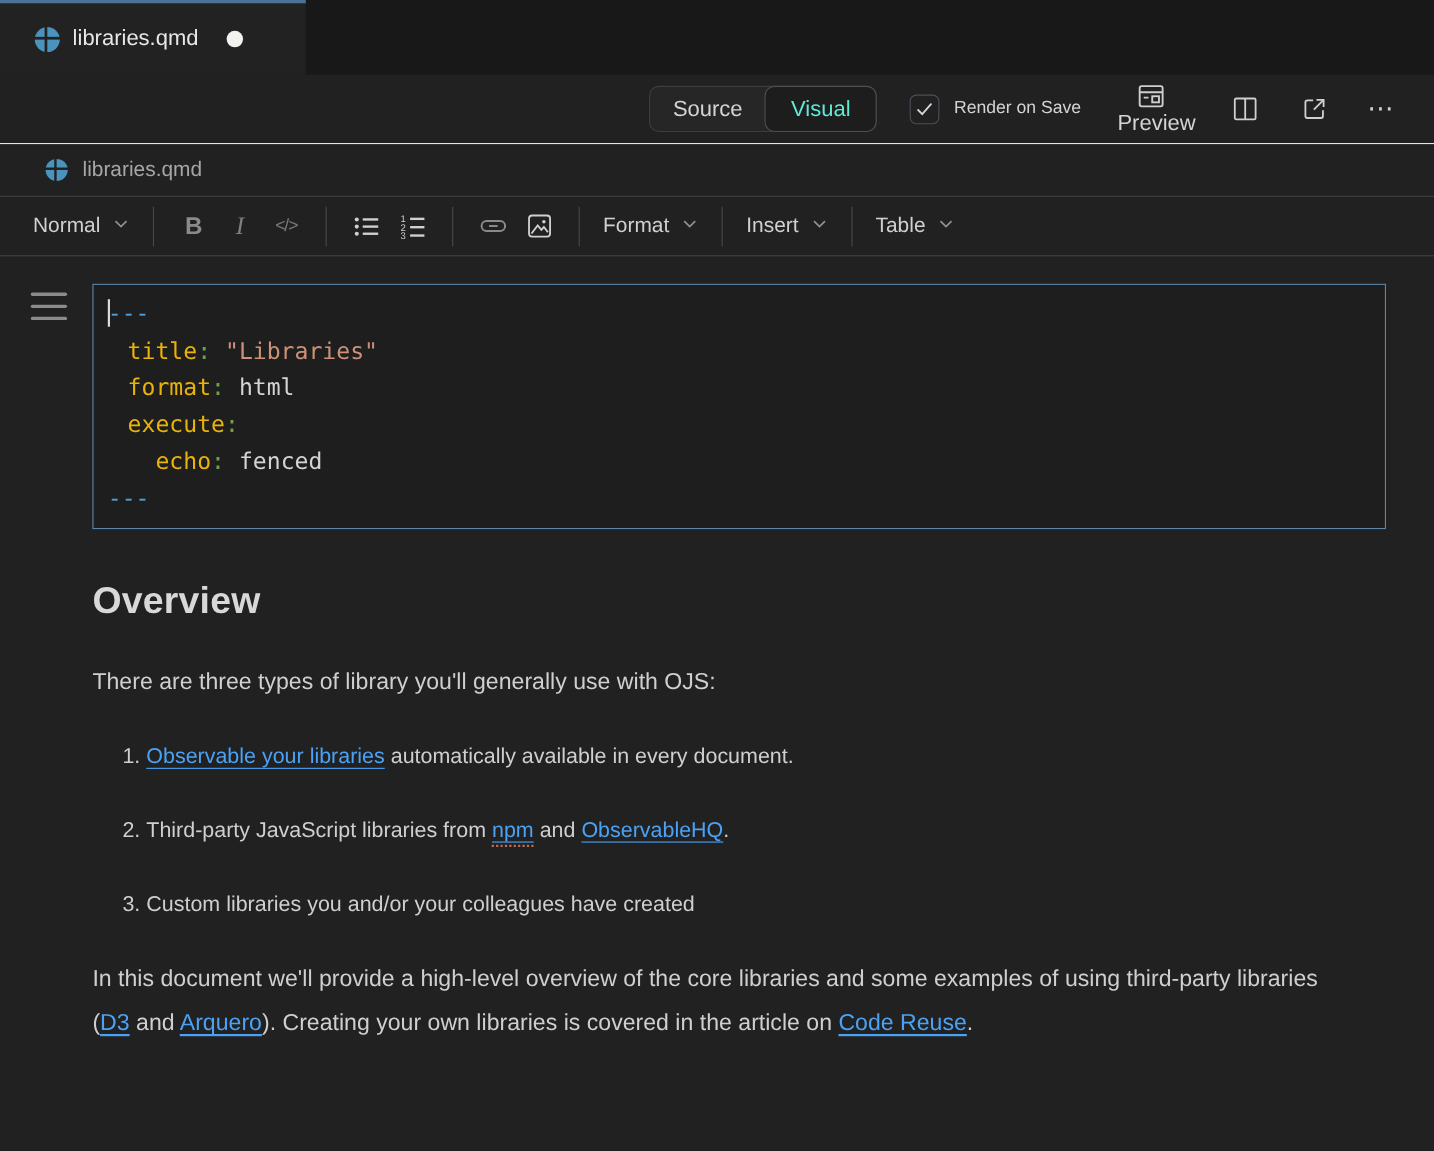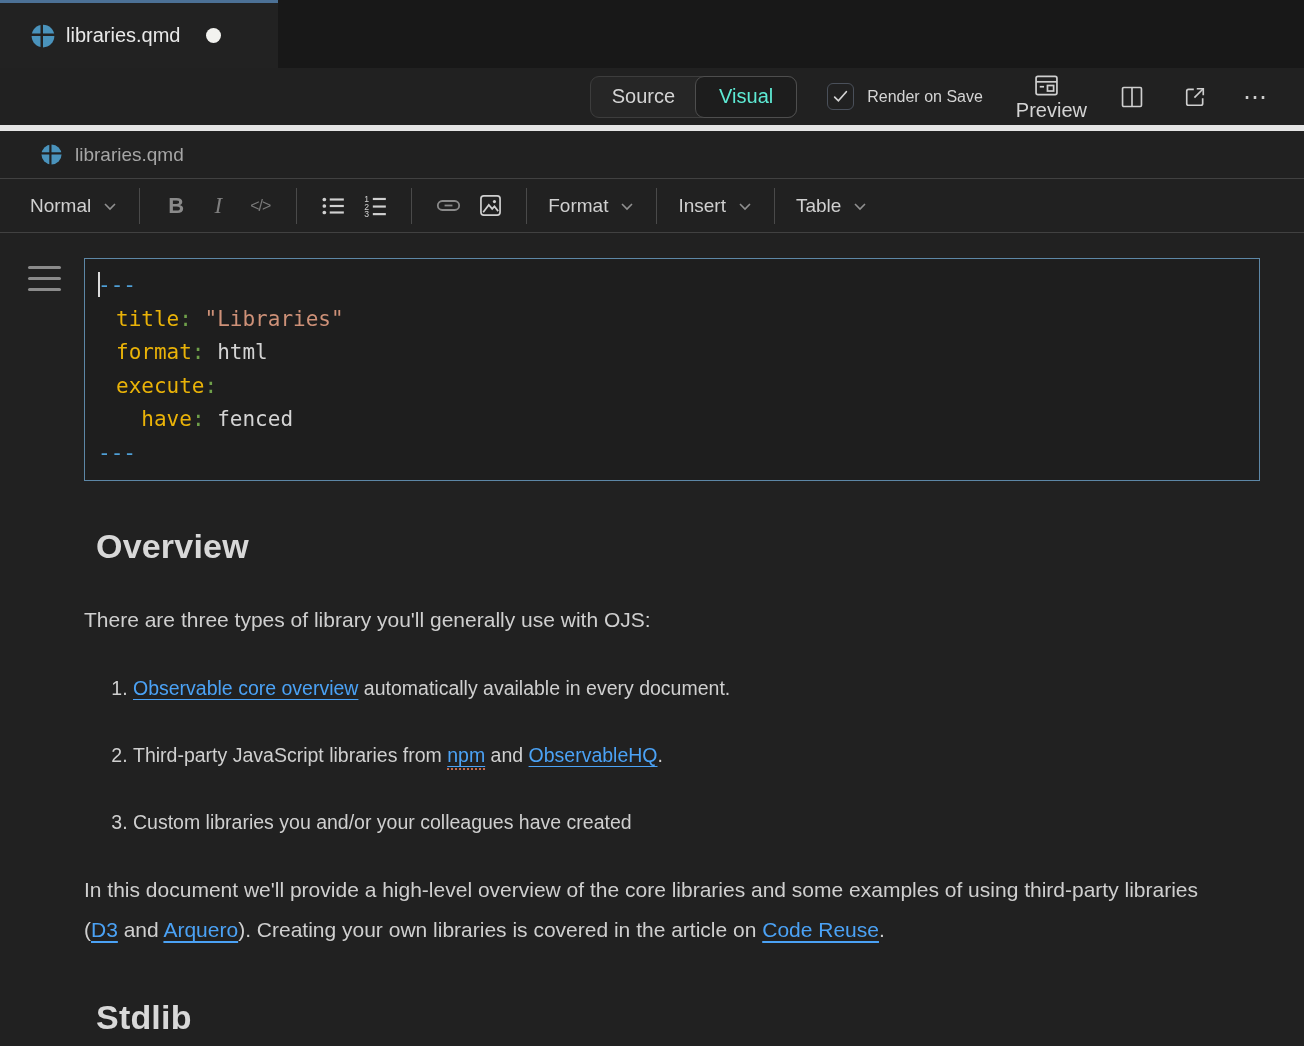--- a/index.html
+++ b/index.html
@@ -16,21 +16,21 @@
   .tab {
     width:278px; background:#222222; border-top:3px solid #4c7196;
     display:flex; align-items:center; padding:0 18px 0 30px; cursor:pointer;
   }
   .tab-title { font-size:20px; color:#e8e8e8; margin-left:10px; }
   .mod-dot { width:15px; height:15px; border-radius:50%; background:#f2f2ef; margin-left:26px; }
 
   
   .editor-toolbar {
     height:63px; display:flex; align-items:center; justify-content:flex-end;
-    padding-right:34px; border-bottom:6px solid #e5e5e5; background:#212121;
+    padding-right:34px; border-bottom:1px solid #e5e5e5; background:#212121;
   }
   .seg-control {
     display:flex; align-items:center; border:1px solid #3d3d3d; background:#262626;
     border-radius:9px; height:42px; overflow:visible;
   }
   .seg { font-size:20px; color:#d4d4d4; padding:0 21px; height:42px; display:flex; align-items:center; cursor:pointer; }
   .seg.active {
     border:1px solid #4e4e4e; background:#1d1d1d; border-radius:9px;
     margin:-1px; padding:0 23px; color:#5eead4;
   }
@@ -49,21 +49,21 @@
   
   .breadcrumb { height:47px; display:flex; align-items:center; padding-left:40px; }
   .crumb-text { font-size:19px; color:#a6a6a6; margin-left:12px; cursor:pointer; }
 
   
   .format-toolbar {
     height:55px; border-top:1px solid #414141; border-bottom:1px solid #414141;
     display:flex; align-items:center; padding-left:24px;
   }
   .ft-sep { width:1px; height:36px; background:#4a4a4a; margin:0 15px; }
-  .ft-menu { display:flex; align-items:center; cursor:pointer; padding:0 6px; }
+  .ft-menu { display:flex; align-items:flex-start; cursor:pointer; padding:0 6px; }
   .ft-menu-label { font-size:19px; color:#d0d0d0; }
   .ft-chevron { margin-left:11px; color:#909090; display:flex; }
   .ft-btn { display:flex; align-items:center; justify-content:center; width:42px; height:40px; cursor:pointer; }
   .ft-btn.dim { color:#8a8a8a; }
   .ft-btn.bright { color:#d0d0d0; }
   .b-glyph { font-weight:800; font-size:22px; }
   .i-glyph { font-family:"Liberation Serif", serif; font-style:italic; font-size:23px; color:#7f7f7f; }
   .code-glyph { font-size:16px; color:#7a7a7a; letter-spacing:-1px; }
 
   
@@ -78,21 +78,21 @@
   }
   .code-line { white-space:pre; color:#d4d4d4; }
   .tok-key   { color:#eab308;margin-left:18px; }
   .tok-punct { color:#4fa0d8; }
   .tok-colon { color:#6fa04a; }
   .tok-string{ color:#ce9178; }
   .tok-plain { color:#d4d4d4; }
   .cursor { display:inline-block; width:2px; height:25px; background:#dcdcdc; vertical-align:middle; margin-right:-2px; position:relative; top:-2px; }
 
   .doc { max-width:1150px; color:#cfcfcf; }
-  .doc h2 { font-size:34px; font-weight:700; color:#d8d8d8; margin:46px 0 34px 12px; letter-spacing:.2px; }
+  .doc h2 { font-size:34px; font-weight:700; color:#d8d8d8; margin:46px 0 34px 0; letter-spacing:.2px; }
   .doc h2.clipped { margin-top:48px; margin-bottom:0; }
   .doc p { font-size:21px; line-height:40px; margin:0 0 28px 0; }
   .doc ol { margin:0 0 28px 0; padding-left:49px; }
   .doc li { font-size:19.5px; line-height:40px; margin-bottom:27px; }
   .doc li:last-child { margin-bottom:0; }
   .doclink { color:#4ba2f5; text-decoration:underline; text-underline-offset:4px; cursor:pointer; }
   .misspelled { border-bottom:2.5px dotted #c46a4e; padding-bottom:1.5px; }
 
   svg { display:block; }
 </style>
@@ -278,29 +278,28 @@
       <div class="bar"></div>
       <div class="bar"></div>
   </div>
 
   <div class="codeblock">
     <div class="code-lines">
         <div class="code-line"><span class="cursor"></span><span class="tok-punct">---</span></div>
         <div class="code-line"><span class="tok-key">title</span><span class="tok-colon">:</span><span> </span><span class="tok-string">"Libraries"</span></div>
         <div class="code-line"><span class="tok-key">format</span><span class="tok-colon">:</span><span> </span><span class="tok-plain">html</span></div>
         <div class="code-line"><span class="tok-key">execute</span><span class="tok-colon">:</span></div>
-        <div class="code-line"><span>  </span><span class="tok-key">have</span><span class="tok-colon">:</span><span> </span><span class="tok-plain">fenced</span></div>
+        <div class="code-line"><span>  </span><span class="tok-key">echo</span><span class="tok-colon">:</span><span> </span><span class="tok-plain">fenced</span></div>
         <div class="code-line"><span class="tok-punct">---</span></div>
       </div>
   </div>
 
   <div class="doc" id="doc">
       <h2>Overview</h2>
       <p><span>There are three types of library you'll generally use with OJS:</span></p>
       <ol>
-        <li><a class="doclink">Observable core overview</a><span> automatically available in every document.</span></li>
+        <li><a class="doclink">Observable your libraries</a><span> automatically available in every document.</span></li>
         <li><span>Third-party JavaScript libraries from </span><a class="doclink misspelled">npm</a><span> and </span><a class="doclink">ObservableHQ</a><span>.</span></li>
         <li><span>Custom libraries you and/or your colleagues have created</span></li>
       </ol>
       <p><span>In this document we'll provide a high-level overview of the core libraries and some examples of using third-party libraries (</span><a class="doclink">D3</a><span> and </span><a class="doclink">Arquero</a><span>). Creating your own libraries is covered in the article on </span><a class="doclink">Code Reuse</a><span>.</span></p>
-      <h2 class="clipped">Stdlib</h2>
     </div>
 </div>
 
 </body></html>

